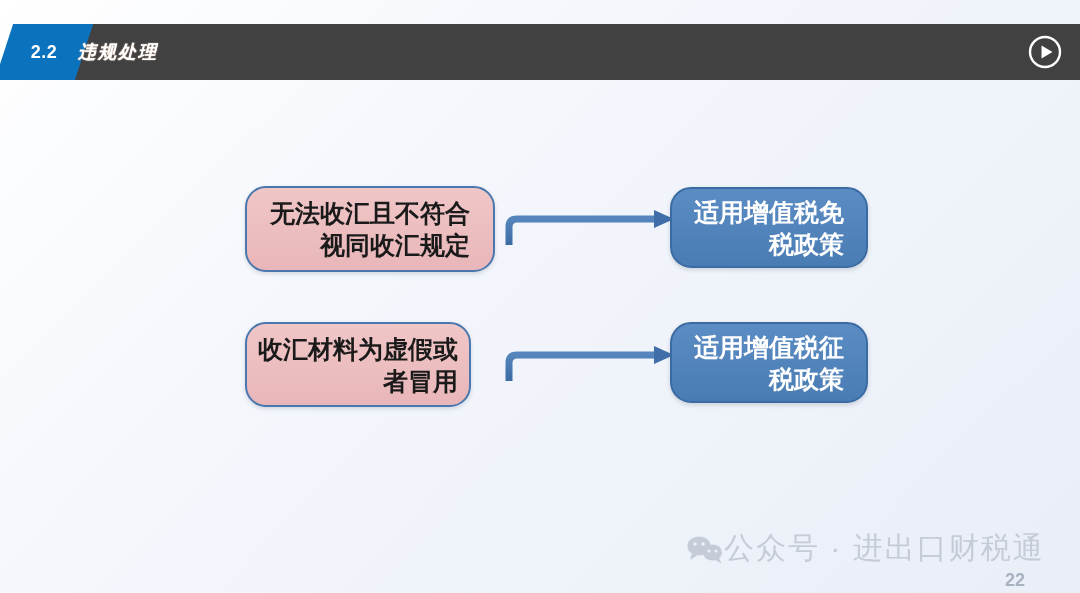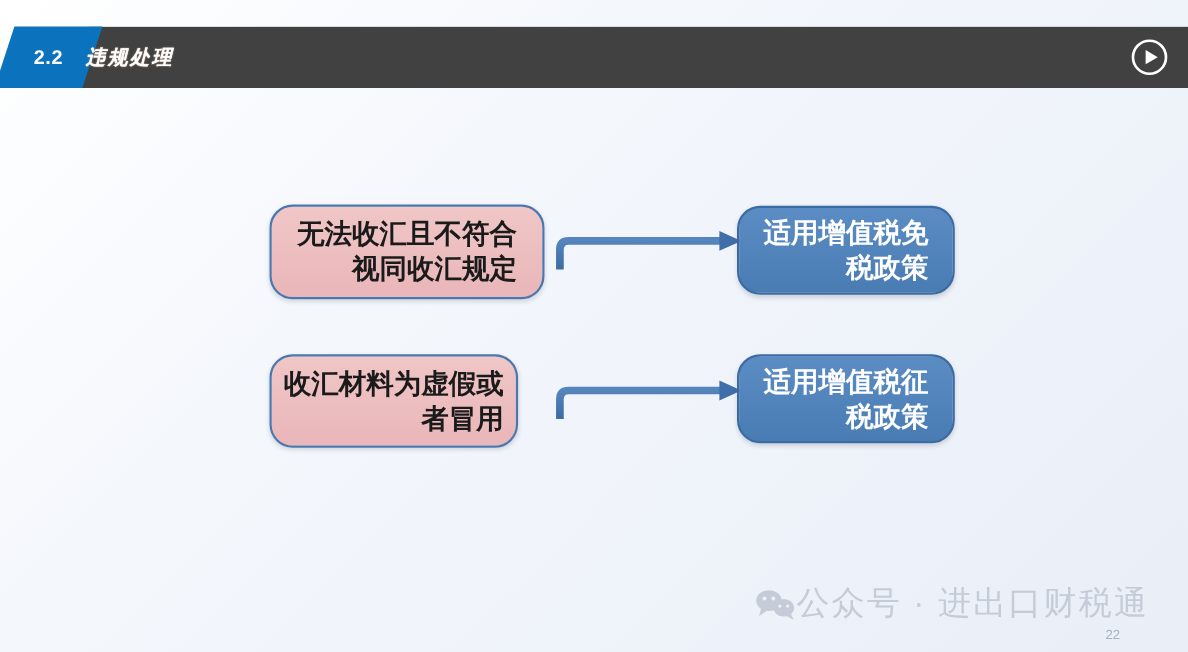--- a/index.html
+++ b/index.html
@@ -172,21 +172,22 @@
     font-size: 30px;
     letter-spacing: 2px;
     white-space: nowrap;
   }
 
   #page-number {
     position: absolute;
     left: 1005px;
     top: 570px;
     color: #a9b2c0;
-    font-size: 12px;
+    font-size: 18px;
+    font-weight: bold;
   }
 </style>
 </head>
 <body>
 
 <div id="slide">
 
   <div id="header">
     <div id="header-bar"></div>
     <div id="header-number-tab"></div>

